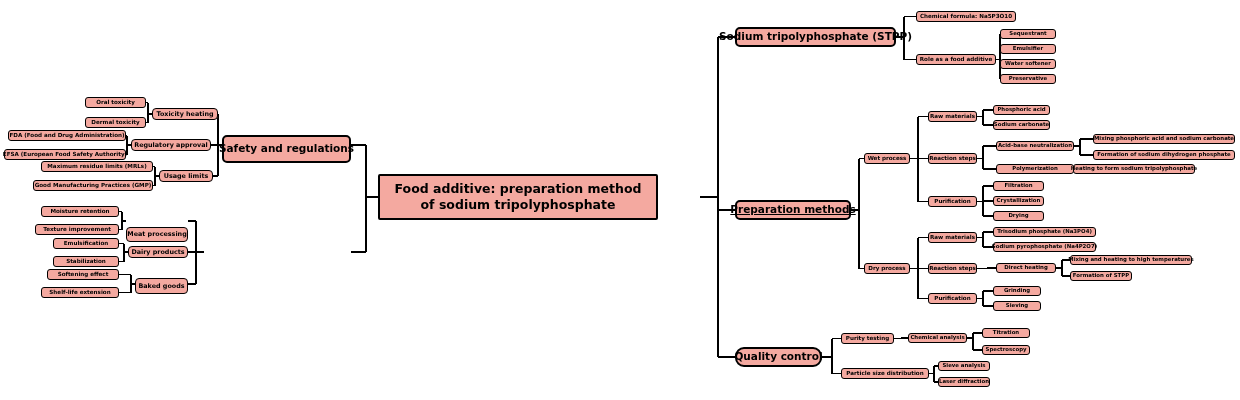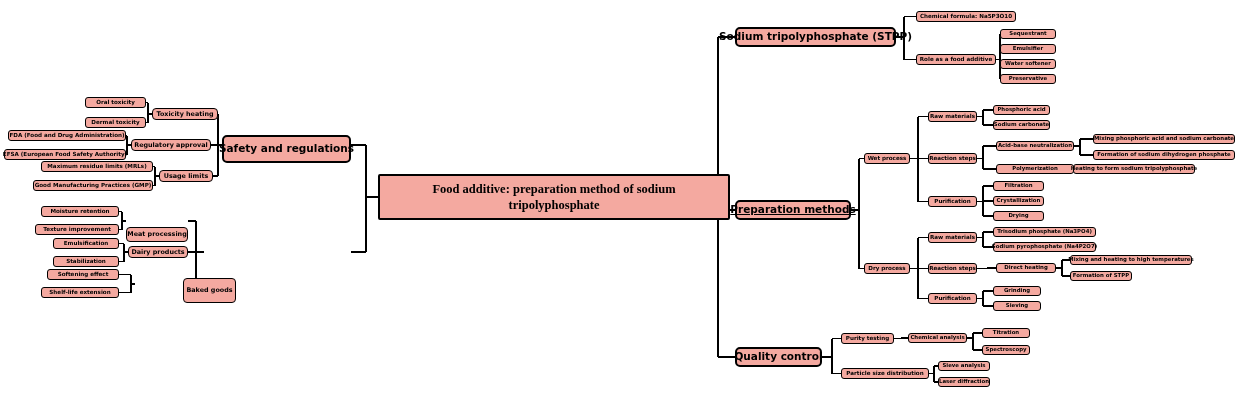--- a/index.html
+++ b/index.html
@@ -165,21 +165,21 @@
       <line x1="967" y1="338" x2="973" y2="338" stroke="#000" stroke-width="1.6" shape-rendering="crispEdges"></line>
       <line x1="973" y1="333" x2="973" y2="350" stroke="#000" stroke-width="1.6" shape-rendering="crispEdges"></line>
       <line x1="973" y1="333" x2="982" y2="333" stroke="#000" stroke-width="1.6" shape-rendering="crispEdges"></line>
       <line x1="973" y1="350" x2="982" y2="350" stroke="#000" stroke-width="1.6" shape-rendering="crispEdges"></line>
       <line x1="929" y1="373.5" x2="934" y2="373.5" stroke="#000" stroke-width="1.6" shape-rendering="crispEdges"></line>
       <line x1="934" y1="366" x2="934" y2="382" stroke="#000" stroke-width="1.6" shape-rendering="crispEdges"></line>
       <line x1="934" y1="366" x2="938" y2="366" stroke="#000" stroke-width="1.6" shape-rendering="crispEdges"></line>
       <line x1="934" y1="382" x2="938" y2="382" stroke="#000" stroke-width="1.6" shape-rendering="crispEdges"></line>
     </svg>
 
-  <div class="node root" style="left:378px;top:174px;width:352px;height:46px;font-family:Liberation Serif, serif;">Food additive: preparation method of sodium tripolyphosphate</div>
+  <div class="node root" style="left:378px;top:174px;width:280px;height:46px;">Food additive: preparation method of sodium tripolyphosphate</div>
 
   <div class="node lvl1" style="left:222px;top:135px;width:129px;height:28px;">Safety and regulations</div>
 
   <div class="node lvl2" style="left:152px;top:108px;width:66px;height:12px;">Toxicity heating</div>
   <div class="node lvl3" style="left:85px;top:97px;width:61px;height:11px;">Oral toxicity</div>
   <div class="node lvl3" style="left:85px;top:117px;width:61px;height:11px;">Dermal toxicity</div>
 
   <div class="node lvl2" style="left:131px;top:139px;width:80px;height:12px;text-align:right;">Regulatory approval</div>
   <div class="node lvl3" style="left:8px;top:130px;width:118px;height:11px;">FDA (Food and Drug Administration)</div>
   <div class="node lvl3" style="left:4px;top:149px;width:122px;height:11px;">EFSA (European Food Safety Authority)</div>
@@ -190,21 +190,21 @@
 
 
   <div class="node lvl2" style="left:126px;top:227px;width:62px;height:15px;">Meat processing</div>
   <div class="node lvl3" style="left:41px;top:206px;width:78px;height:11px;">Moisture retention</div>
   <div class="node lvl3" style="left:35px;top:224px;width:84px;height:11px;">Texture improvement</div>
 
   <div class="node lvl2" style="left:128px;top:246px;width:60px;height:12px;">Dairy products</div>
   <div class="node lvl3" style="left:53px;top:238px;width:66px;height:11px;">Emulsification</div>
   <div class="node lvl3" style="left:53px;top:256px;width:66px;height:11px;">Stabilization</div>
 
-  <div class="node lvl2" style="left:135px;top:278px;width:53px;height:25px;margin-left:48px;">Baked goods</div>
+  <div class="node lvl2" style="left:135px;top:278px;width:53px;height:16px;">Baked goods</div>
   <div class="node lvl3" style="left:47px;top:269px;width:72px;height:11px;">Softening effect</div>
   <div class="node lvl3" style="left:41px;top:287px;width:78px;height:11px;">Shelf-life extension</div>
 
   <div class="node lvl1" style="left:735px;top:27px;width:161px;height:20px;">Sodium tripolyphosphate (STPP)</div>
 
   <div class="node lvl3" style="left:916px;top:11px;width:100px;height:11px;">Chemical formula: Na5P3O10</div>
 
   <div class="node lvl3" style="left:916px;top:54px;width:80px;height:11px;">Role as a food additive</div>
   <div class="node lvl4" style="left:1000px;top:29px;width:56px;height:10px;">Sequestrant</div>
   <div class="node lvl4" style="left:1000px;top:44px;width:56px;height:10px;">Emulsifier</div>
@@ -239,21 +239,21 @@
 
   <div class="node lvl3" style="left:928px;top:263px;width:49px;height:11px;">Reaction steps</div>
   <div class="node lvl4" style="left:996px;top:263px;width:60px;height:10px;">Direct heating</div>
   <div class="node lvl4" style="left:1070px;top:255px;width:122px;height:10px;">Mixing and heating to high temperatures</div>
   <div class="node lvl4" style="left:1070px;top:271px;width:62px;height:10px;">Formation of STPP</div>
 
   <div class="node lvl3" style="left:928px;top:293px;width:49px;height:11px;">Purification</div>
   <div class="node lvl4" style="left:993px;top:286px;width:48px;height:10px;">Grinding</div>
   <div class="node lvl4" style="left:993px;top:301px;width:48px;height:10px;">Sieving</div>
 
-  <div class="node lvl1" style="left:735px;top:347px;width:87px;height:20px;">Quality control</div>
+  <div class="node lvl1" style="left:735px;top:347px;width:87px;height:20px;border-radius:9px;">Quality control</div>
 
   <div class="node lvl3" style="left:841px;top:333px;width:53px;height:11px;">Purity testing</div>
   <div class="node lvl4" style="left:908px;top:333px;width:59px;height:10px;">Chemical analysis</div>
   <div class="node lvl4" style="left:982px;top:328px;width:48px;height:10px;">Titration</div>
   <div class="node lvl4" style="left:982px;top:345px;width:48px;height:10px;">Spectroscopy</div>
 
   <div class="node lvl3" style="left:841px;top:368px;width:88px;height:11px;">Particle size distribution</div>
   <div class="node lvl4" style="left:938px;top:361px;width:52px;height:10px;">Sieve analysis</div>
   <div class="node lvl4" style="left:938px;top:377px;width:52px;height:10px;">Laser diffraction</div>
 </div>

